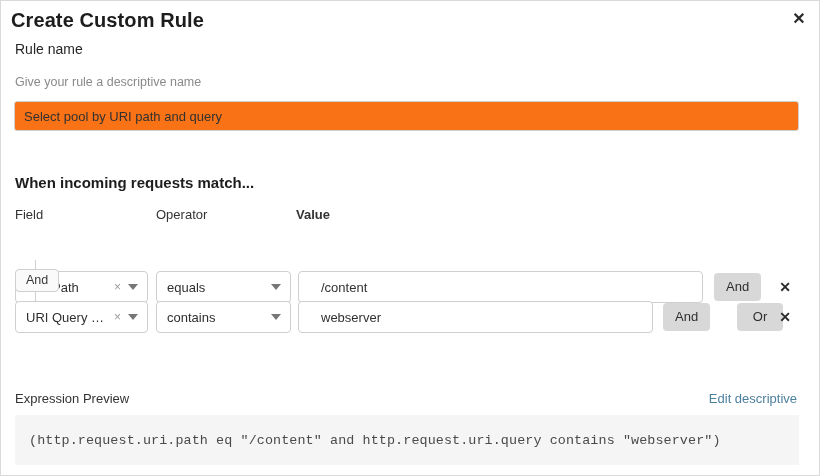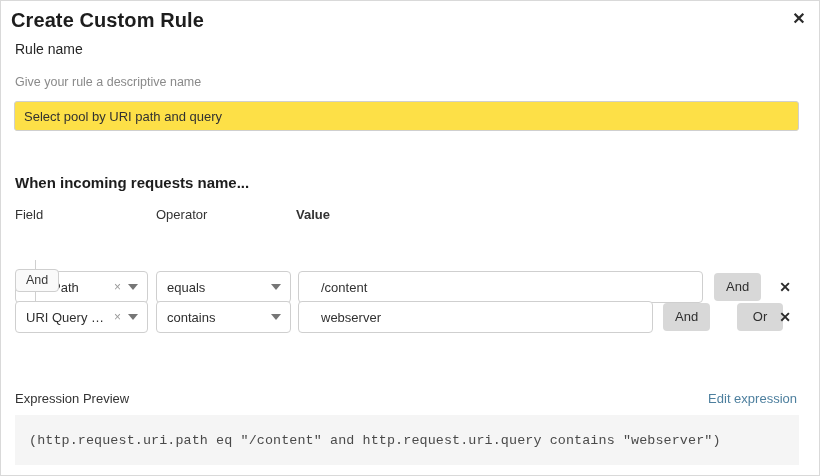--- a/index.html
+++ b/index.html
@@ -48,21 +48,21 @@
   .help-rule-name {
     position: absolute; left: 14px; top: 74px;
     font-size: 12.5px; color: #8a8a8a;
   }
   .rule-name-input {
     position: absolute;
     left: 13px; top: 100px;
     width: 785px; height: 30px;
     border: 1px solid #cfcfcf;
     border-radius: 3px;
-    background: #fde047;
+    background: #f97316;
     padding: 0 9px;
     font-size: 13px;
     color: #313131;
     font-family: "Liberation Sans", sans-serif;
     outline: none;
   }
 
   
   .section-head {
     position: absolute; left: 14px; top: 173px;
@@ -220,21 +220,21 @@
 
 <div class="modal">
 
   <div class="title">Create Custom Rule</div>
   <button class="close-btn">✕</button>
 
   <div class="lbl-rule-name">Rule name</div>
   <div class="help-rule-name">Give your rule a descriptive name</div>
   <input class="rule-name-input" type="text" value="Select pool by URI path and query" style="">
 
-  <div class="section-head">When incoming requests name...</div>
+  <div class="section-head">When incoming requests match...</div>
 
   <div class="col-lbl col-field">Field</div>
   <div class="col-lbl col-operator">Operator</div>
   <div class="col-lbl col-value">Value</div>
 
   <div class="row row-1">
     <div class="select sel-field">
       <span class="sel-text">URI Path</span>
       <span class="clear-x">×</span>
       <span class="caret"></span>
@@ -270,18 +270,18 @@
 
     <input class="value-input val-2" type="text" value="webserver" style="">
 
     <button class="logic-btn" style="left:662px;">And</button>
     <button class="logic-btn" style="left:736px;">Or</button>
 
     <button class="del-btn" style="left:772px;">✕</button>
   </div>
 
   <div class="expr-label">Expression Preview</div>
-  <a class="expr-edit">Edit expression</a>
+  <a class="expr-edit">Edit descriptive</a>
   <div class="expr-box">
     <span class="expr-code">(http.request.uri.path eq "/content" and http.request.uri.query contains "webserver")</span>
   </div>
 
 </div>
 
 </body></html>

